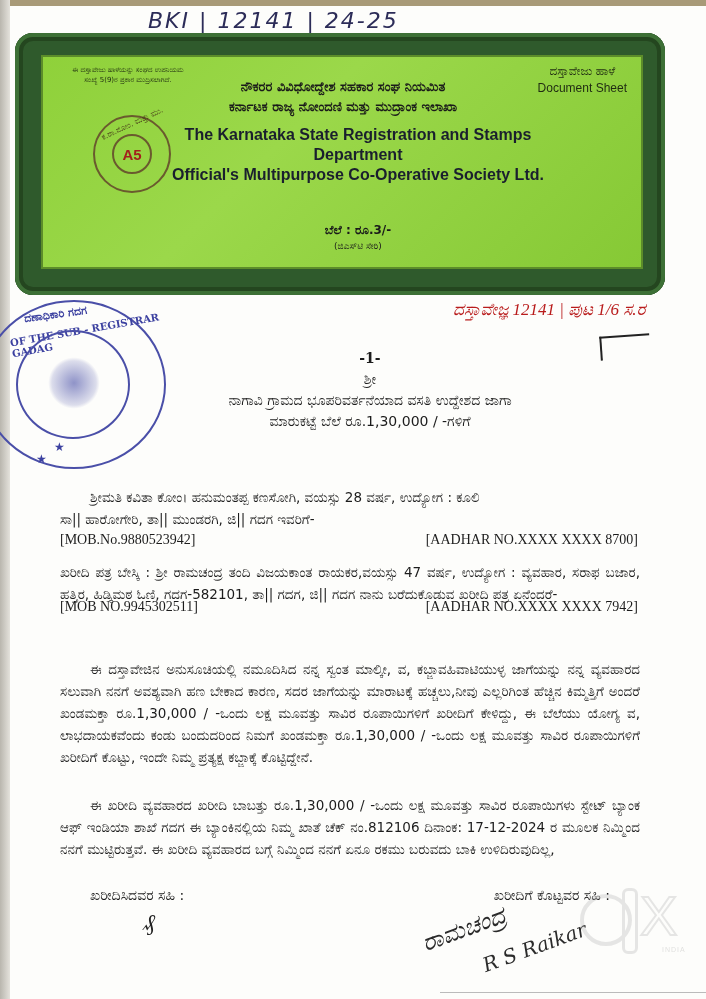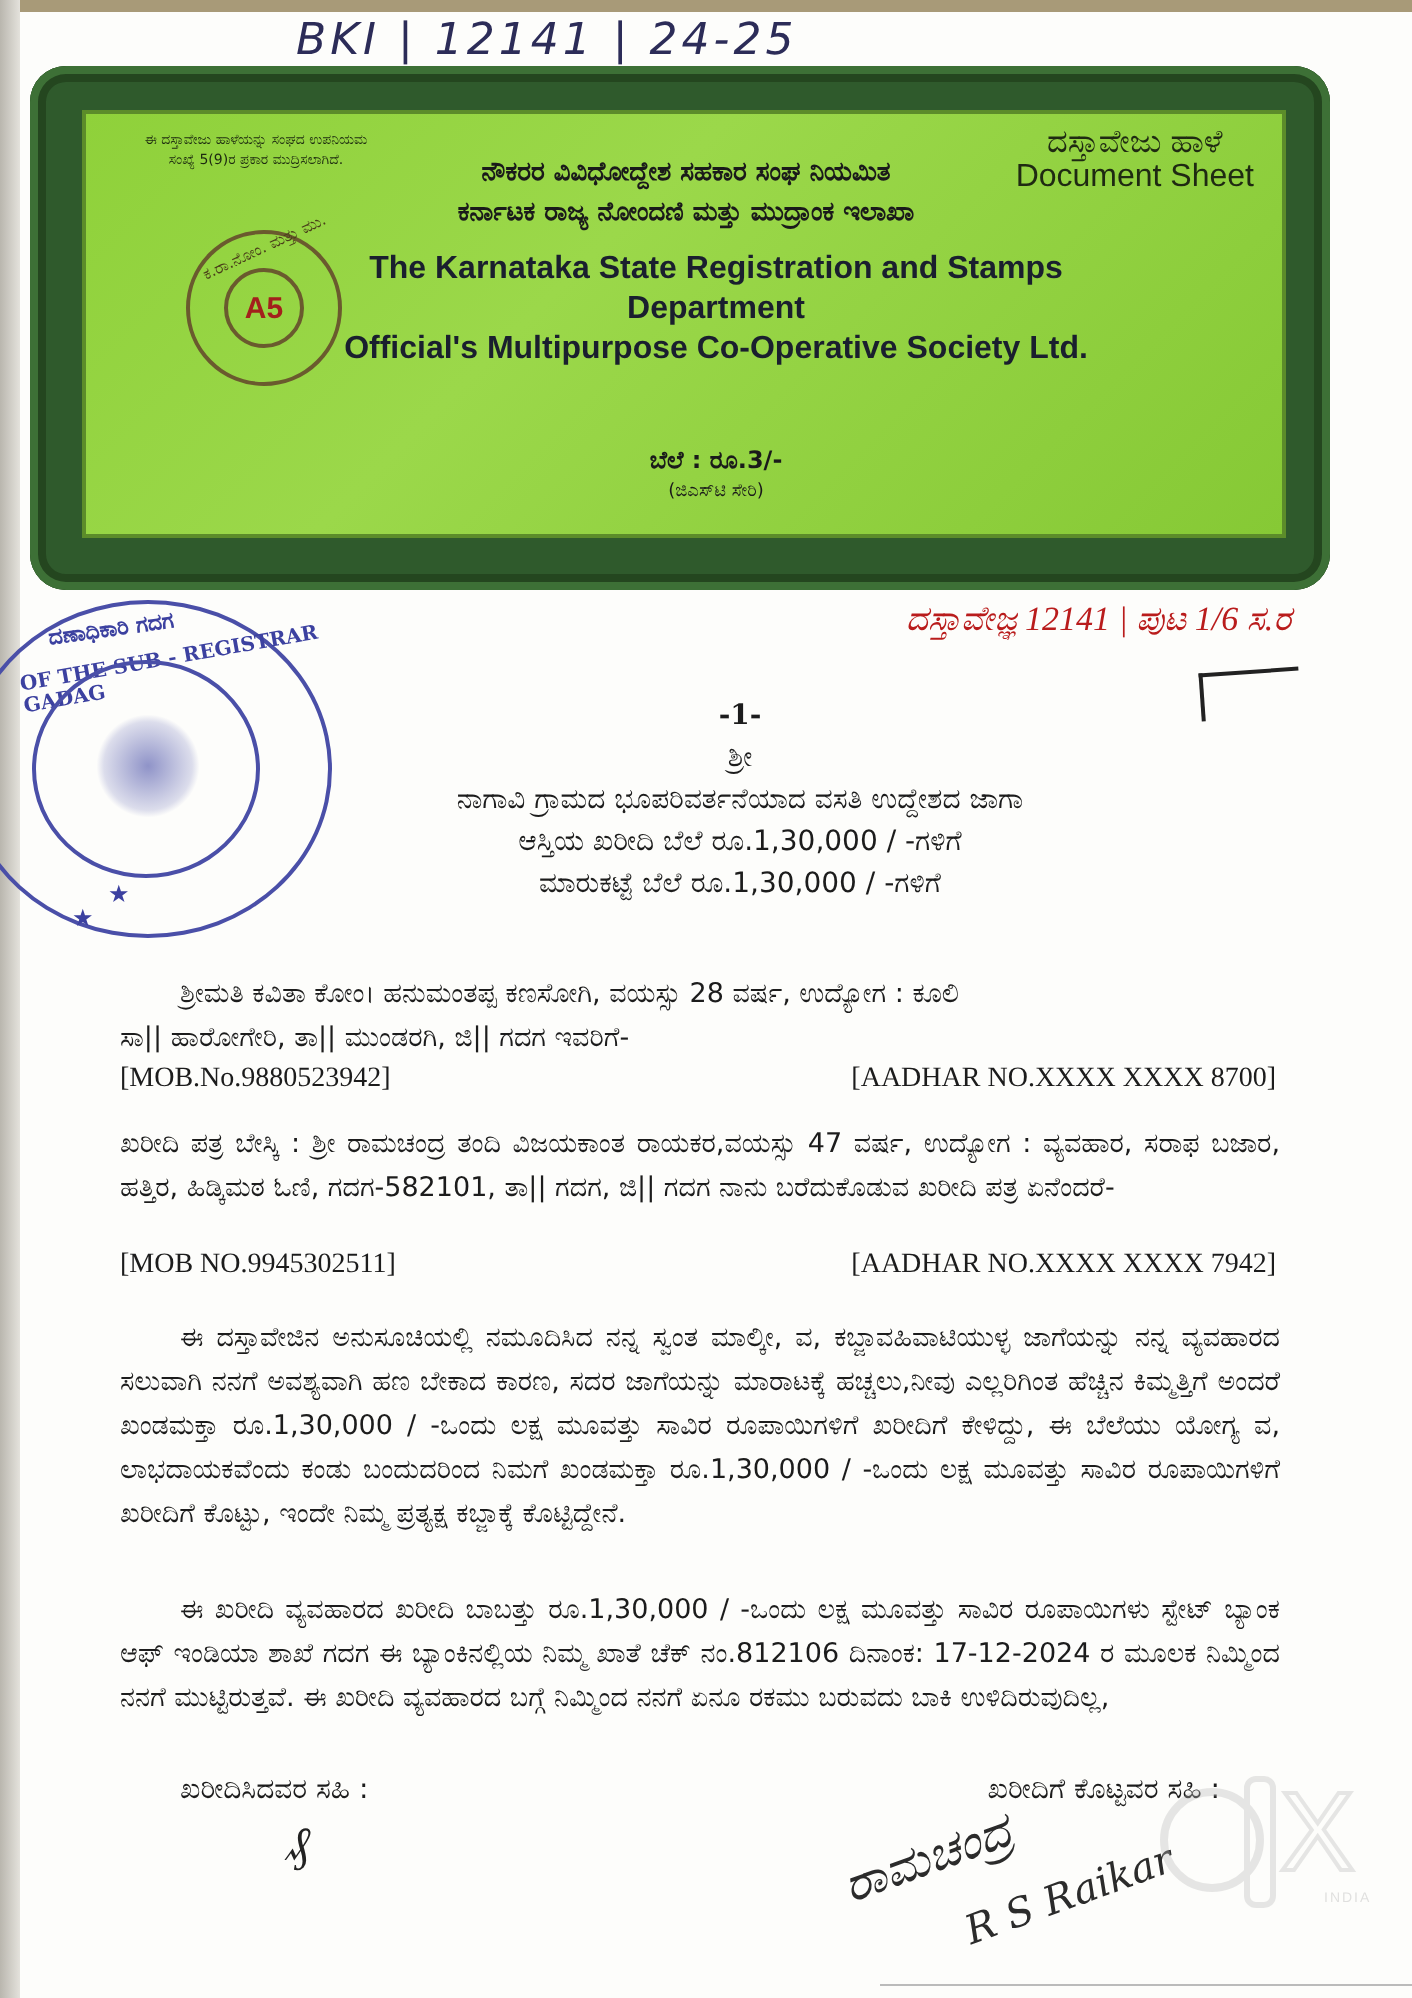--- a/index.html
+++ b/index.html
@@ -39,21 +39,21 @@
     background: linear-gradient(135deg, #8fd13a 0%, #9bd84a 40%, #86c935 100%);
     border: 2px solid #5c8c2a;
   }
   .sheet-note {
     position: absolute; left: 10px; top: 8px; width: 150px;
     font-family: "DejaVu Sans", sans-serif; font-size: 7px; text-align: center; color: #1d2a10;
     line-height: 10px;
   }
   .sheet-doc-label {
     position: absolute; right: 14px; top: 6px; text-align: center;
-    font-family: "Liberation Sans", sans-serif; font-size: 16px; color: #1f2a12; line-height: 17px;
+    font-family: "Liberation Sans", sans-serif; font-size: 12px; color: #1f2a12; line-height: 17px;
   }
   .sheet-title-kn {
     position: absolute; left: 150px; top: 20px; width: 300px; text-align: center;
     font-family: "DejaVu Sans", sans-serif; font-weight: bold; font-size: 13px; color: #1a1a1a;
     line-height: 20px;
   }
   .sheet-title-en {
     position: absolute; left: 100px; top: 68px; width: 430px; text-align: center;
     font-family: "Liberation Sans", sans-serif; font-weight: bold; font-size: 16px; color: #1a1f2e;
     line-height: 20px;
@@ -215,37 +215,36 @@
     <div class="emblem"></div>
   </div>
   <span class="star" style="left:70px; top:138px;">★</span>
   <span class="star" style="left:52px; top:150px;">★</span>
 </div>
 
 <div class="center-block">
   <div class="page-num">-1-</div>
   <div>ಶ್ರೀ</div>
   <div>ನಾಗಾವಿ ಗ್ರಾಮದ ಭೂಪರಿವರ್ತನೆಯಾದ ವಸತಿ ಉದ್ದೇಶದ ಜಾಗಾ</div>
-  <div>ಆಸ್ತಿಯ ಖರೀದಿ ಬೆಲೆ ರೂ.1,30,000 / -ಗಳಿಗೆ</div>
   <div>ಮಾರುಕಟ್ಟೆ ಬೆಲೆ ರೂ.1,30,000 / -ಗಳಿಗೆ</div>
 </div>
 
 <div class="para" style="top:486px;">
   <span class="indent"></span><span>ಶ್ರೀಮತಿ ಕವಿತಾ ಕೋಂ। ಹನುಮಂತಪ್ಪ ಕಣಸೋಗಿ, ವಯಸ್ಸು 28 ವರ್ಷ, ಉದ್ಯೋಗ : ಕೂಲಿ</span><br>
   <span>ಸಾ|| ಹಾರೋಗೇರಿ, ತಾ|| ಮುಂಡರಗಿ, ಜಿ|| ಗದಗ ಇವರಿಗೆ-</span>
 </div>
 <div class="id-row" style="top:532px;">
   <span>[MOB.No.9880523942]</span>
   <span>[AADHAR NO.XXXX XXXX 8700]</span>
 </div>
 
 <div class="para" style="top:561px;">
   <span>ಖರೀದಿ ಪತ್ರ ಬೇಸ್ಕಿ : ಶ್ರೀ ರಾಮಚಂದ್ರ ತಂದಿ ವಿಜಯಕಾಂತ ರಾಯಕರ,ವಯಸ್ಸು 47 ವರ್ಷ, ಉದ್ಯೋಗ : ವ್ಯವಹಾರ, ಸರಾಫ ಬಜಾರ, ಹತ್ತಿರ, ಹಿಡ್ಕಿಮಠ ಓಣಿ, ಗದಗ-582101, ತಾ|| ಗದಗ, ಜಿ|| ಗದಗ  ನಾನು ಬರೆದುಕೊಡುವ ಖರೀದಿ ಪತ್ರ ಏನೆಂದರೆ-</span>
 </div>
-<div class="id-row" style="top:625px;">
+<div class="id-row" style="top:599px;">
   <span>[MOB NO.9945302511]</span>
   <span>[AADHAR NO.XXXX XXXX 7942]</span>
 </div>
 
 <div class="para" style="top:658px;">
   <span class="indent"></span><span>ಈ ದಸ್ತಾವೇಜಿನ ಅನುಸೂಚಿಯಲ್ಲಿ ನಮೂದಿಸಿದ ನನ್ನ ಸ್ವಂತ ಮಾಲ್ಕೀ, ವ, ಕಬ್ಜಾವಹಿವಾಟಿಯುಳ್ಳ ಜಾಗೆಯನ್ನು ನನ್ನ ವ್ಯವಹಾರದ ಸಲುವಾಗಿ ನನಗೆ ಅವಶ್ಯವಾಗಿ ಹಣ ಬೇಕಾದ ಕಾರಣ, ಸದರ ಜಾಗೆಯನ್ನು ಮಾರಾಟಕ್ಕೆ ಹಚ್ಚಲು,ನೀವು ಎಲ್ಲರಿಗಿಂತ ಹೆಚ್ಚಿನ ಕಿಮ್ಮತ್ತಿಗೆ ಅಂದರೆ ಖಂಡಮಕ್ತಾ ರೂ.1,30,000 / -ಒಂದು ಲಕ್ಷ ಮೂವತ್ತು ಸಾವಿರ ರೂಪಾಯಿಗಳಿಗೆ ಖರೀದಿಗೆ ಕೇಳಿದ್ದು, ಈ ಬೆಲೆಯು ಯೋಗ್ಯ ವ, ಲಾಭದಾಯಕವೆಂದು ಕಂಡು ಬಂದುದರಿಂದ ನಿಮಗೆ ಖಂಡಮಕ್ತಾ ರೂ.1,30,000 / -ಒಂದು ಲಕ್ಷ ಮೂವತ್ತು ಸಾವಿರ ರೂಪಾಯಿಗಳಿಗೆ ಖರೀದಿಗೆ  ಕೊಟ್ಟು, ಇಂದೇ ನಿಮ್ಮ ಪ್ರತ್ಯಕ್ಷ ಕಬ್ಜಾಕ್ಕೆ ಕೊಟ್ಟಿದ್ದೇನೆ.</span>
 </div>
 <div class="para" style="top:794px;">
   <span class="indent"></span><span>ಈ ಖರೀದಿ ವ್ಯವಹಾರದ ಖರೀದಿ ಬಾಬತ್ತು  ರೂ.1,30,000 / -ಒಂದು ಲಕ್ಷ ಮೂವತ್ತು ಸಾವಿರ ರೂಪಾಯಿಗಳು ಸ್ಟೇಟ್ ಬ್ಯಾಂಕ ಆಫ್ ಇಂಡಿಯಾ ಶಾಖೆ ಗದಗ ಈ ಬ್ಯಾಂಕಿನಲ್ಲಿಯ ನಿಮ್ಮ ಖಾತೆ ಚೆಕ್ ನಂ.812106 ದಿನಾಂಕ: 17-12-2024 ರ ಮೂಲಕ ನಿಮ್ಮಿಂದ ನನಗೆ ಮುಟ್ಟಿರುತ್ತವೆ. ಈ ಖರೀದಿ ವ್ಯವಹಾರದ ಬಗ್ಗೆ ನಿಮ್ಮಿಂದ ನನಗೆ ಏನೂ ರಕಮು ಬರುವದು ಬಾಕಿ ಉಳಿದಿರುವುದಿಲ್ಲ,</span>
 </div>

